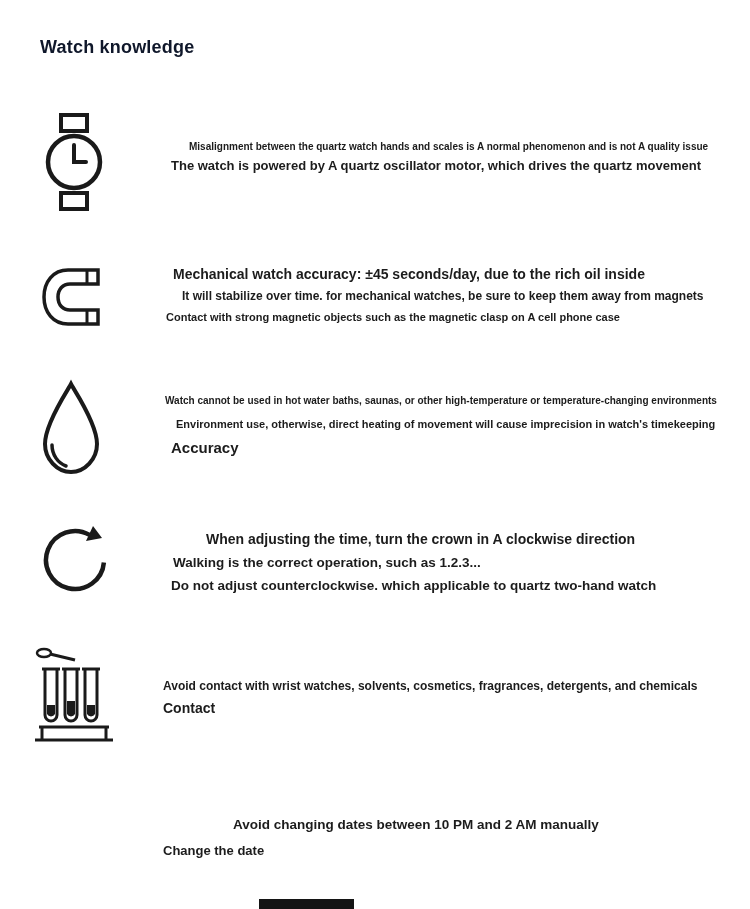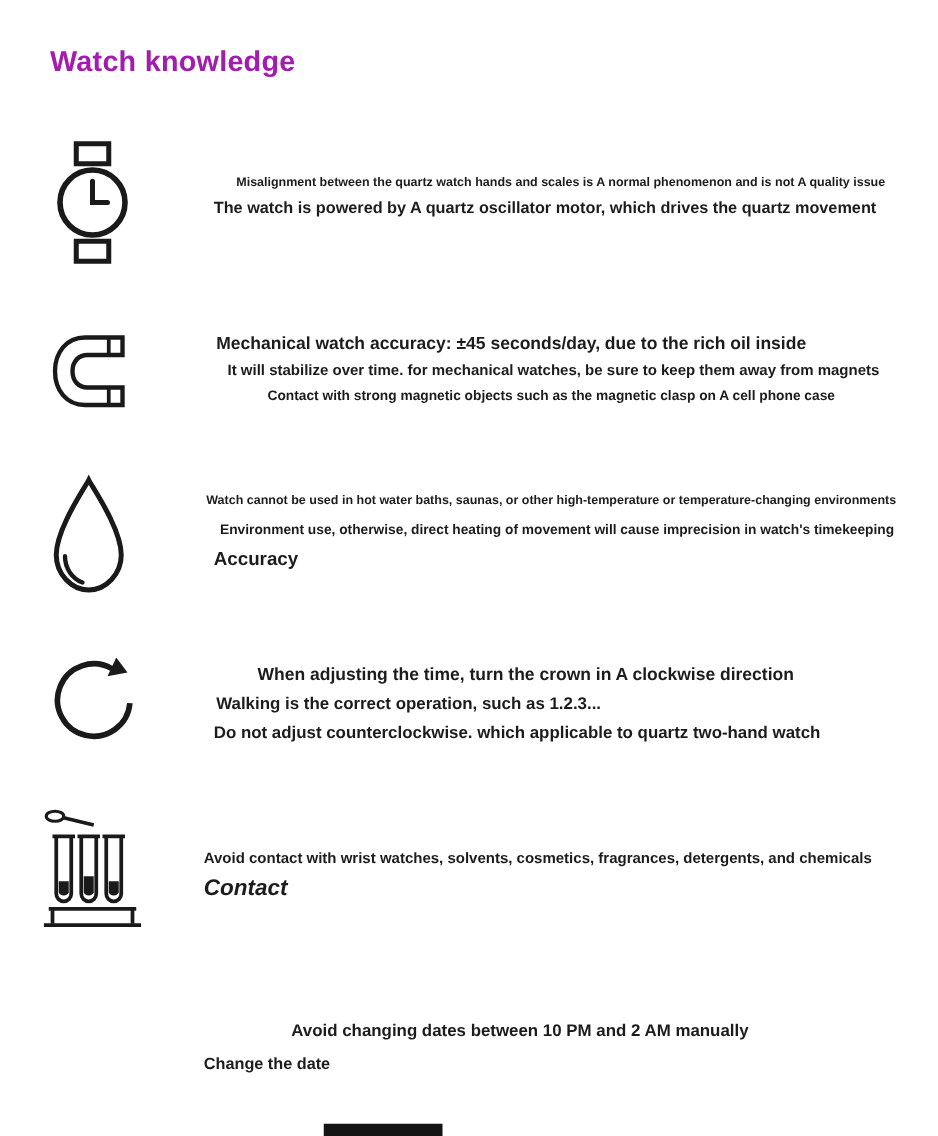--- a/index.html
+++ b/index.html
@@ -9,37 +9,37 @@
     color:#1a1a1a;
   }
   .page {
     position:relative;
     width:750px; height:909px;
     background:#ffffff;
     overflow:hidden;
   }
   .title {
     position:absolute; left:40px; top:38px;
-    font-size:23px; font-weight:700; color:#a21caf;
+    font-size:18px; font-weight:700; color:#0f172a;
     line-height:1; letter-spacing:.2px;
   }
   .row { position:absolute; left:0; width:750px; }
   .iconbox { position:absolute; }
   .iconbox svg { display:block; }
   .textcol { position:absolute; }
   .textcol p { line-height:1; white-space:nowrap; color:#1c1c1c;padding-left:23px; }
   .b { font-weight:700; }
   .fs10 { font-size:10px; }
   .fs11 { font-size:11px; }
   .fs12 { font-size:12px; }
   .fs13 { font-size:13px; }
   .fs135 { font-size:13.5px; }
   .fs14 { font-size:14px; }
   .fs15 { font-size:15px; }
-  .fs18 { font-size:18px;font-style:italic; }
+  .fs18 { font-size:14px; }
   .cutbar {
     position:absolute; left:259px; top:899px;
     width:95px; height:10px; background:#141414;
   }
   .stroke { fill:none; stroke:#1a1a1a; }
 </style>
 </head>
 <body>
 
 <div class="page">
@@ -65,21 +65,21 @@
     <div class="iconbox" style="left:40px; top:2px;">
       <svg width="64" height="62" viewBox="0 0 64 62">
         <path class="stroke" d="M58,4 H28 C13,4 4,16 4,31 C4,46 13,58 28,58 H58 V44 H30 C23,44 18,39 18,31 C18,23 23,18 30,18 H58 Z" stroke-width="3.5"></path>
         <line class="stroke" x1="47" y1="4" x2="47" y2="18" stroke-width="3"></line>
         <line class="stroke" x1="47" y1="44" x2="47" y2="58" stroke-width="3"></line>
       </svg>
     </div>
     <div class="textcol" style="left:143px; top:3px;">
       <p class="fs14 b" style="margin-left:7px;">Mechanical watch accuracy: ±45 seconds/day, due to the rich oil inside</p>
       <p class="fs12 b" style="margin-top:9px; margin-left:16px;">It will stabilize over time. for mechanical watches, be sure to keep them away from magnets</p>
-      <p class="fs11 b" style="margin-top:10px;margin-left:48px;">Contact with strong magnetic objects such as the magnetic clasp on A cell phone case</p>
+      <p class="fs11 b" style="margin-top:10px;">Contact with strong magnetic objects such as the magnetic clasp on A cell phone case</p>
     </div>
   </section>
 
   <section class="row" style="top:379px; height:100px;">
     <div class="iconbox" style="left:38px; top:0;">
       <svg width="66" height="98" viewBox="0 0 66 98">
         <path class="stroke" d="M33,5 C30,11 7,44 7,65 C7,80 19,93 33,93 C47,93 59,80 59,65 C59,44 36,11 33,5 Z" stroke-width="4"></path>
         <path class="stroke" d="M14,66 C14,76 20,84 28,87" stroke-width="3.5" stroke-linecap="round"></path>
       </svg>
     </div>

